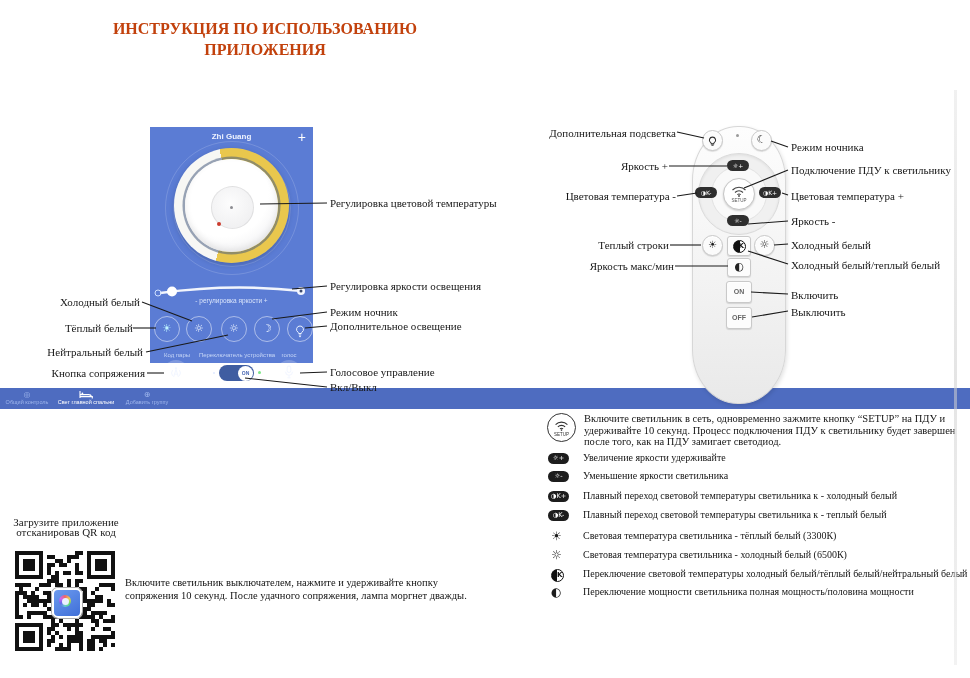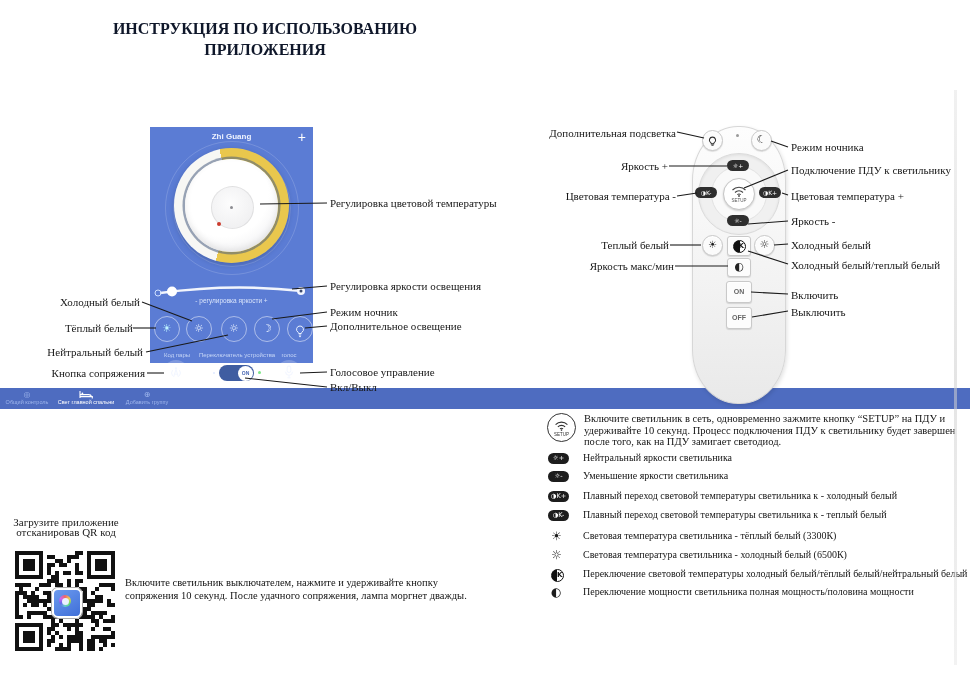--- a/index.html
+++ b/index.html
@@ -1,20 +1,20 @@
 <!DOCTYPE html>
 <html><head>
 <meta charset="utf-8">
 <style>
   html,body{margin:0;padding:0;background:#fff;}
   #canvas{position:relative;width:970px;height:678px;background:#ffffff;overflow:hidden;
           font-family:"Liberation Serif",serif;color:#141414;}
   .abs{position:absolute;}
   
-  .title{position:absolute;font-weight:bold;font-size:16px;line-height:21px;text-align:center;color:#0f172a;}
+  .title{position:absolute;font-weight:bold;font-size:16px;line-height:21px;text-align:center;color:#c2410c;}
   
   .lbl{position:absolute;font-size:11px;line-height:12px;color:#171717;white-space:nowrap;}
   .lbl.ra{text-align:right;}
   
   #app{position:absolute;left:150px;top:127px;width:163px;height:236px;background:#5b7cd4;overflow:hidden;}
   #app .hdr{position:absolute;left:0;top:0;width:100%;height:20px;}
   #app .hdr .t{position:absolute;left:0;top:5px;width:100%;text-align:center;color:#eef3ff;
                font:bold 8px "Liberation Sans",sans-serif;}
   #app .hdr .plus{position:absolute;right:7px;top:2px;color:#fff;font:14px "Liberation Sans",sans-serif;}
   .ringfaint{position:absolute;border:1px solid rgba(255,255,255,.16);border-radius:50%;}
@@ -447,21 +447,21 @@
   </div>
   <div class="r-square" style="left:727px;top:258px;width:22px;height:17px;font-size:11px;line-height:16px;">
     <span>◐</span>
   </div>
   <div class="r-square onoff" style="left:726px;top:281px;width:24px;height:20px;line-height:20px;">ON</div>
   <div class="r-square onoff" style="left:726px;top:307px;width:24px;height:20px;line-height:20px;">OFF</div>
 
   <div class="lbl ra" style="right:294px;top:127px;">Дополнительная подсветка</div>
   <div class="lbl ra" style="right:302px;top:160px;">Яркость +</div>
   <div class="lbl ra" style="right:294px;top:190px;">Цветовая температура -</div>
-  <div class="lbl ra" style="right:301px;top:239px;">Теплый белый</div>
+  <div class="lbl ra" style="right:301px;top:239px;">Теплый строки</div>
   <div class="lbl ra" style="right:296px;top:260px;">Яркость макс/мин</div>
 
   <div class="lbl" style="left:791px;top:141px;">Режим ночника</div>
   <div class="lbl" style="left:791px;top:164px;">Подключение ПДУ к светильнику</div>
   <div class="lbl" style="left:791px;top:190px;">Цветовая температура +</div>
   <div class="lbl" style="left:791px;top:215px;">Яркость -</div>
   <div class="lbl" style="left:791px;top:239px;">Холодный белый</div>
   <div class="lbl" style="left:791px;top:259px;">Холодный белый/теплый белый</div>
   <div class="lbl" style="left:791px;top:289px;">Включить</div>
   <div class="lbl" style="left:791px;top:306px;">Выключить</div>
@@ -472,21 +472,21 @@
         <path d="M4 6.5 a 5.6 5.6 0 0 1 8 0"></path>
         <path d="M6.3 8.7 a 2.6 2.6 0 0 1 3.4 0"></path>
       <circle cx="8" cy="10" r=".9" fill="currentColor" stroke="none"></circle>
     </svg>
     <span class="st">SETUP</span>
   </div>
   <div class="note" style="left:584px;top:413px;width:382px;">Включите светильник в сеть, одновременно зажмите кнопку “SETUP” на ПДУ и удерживайте 10 секунд. Процесс подключения ПДУ к светильнику будет завершен после того, как на ПДУ замигает светодиод.</div>
 
   <div class="legend-row" style="top:452px;">
     <span class="legend-pill">☼+</span>
-    <span class="legend-text">Нейтральный яркости светильника</span>
+    <span class="legend-text">Увеличение яркости удерживайте</span>
   </div>
   <div class="legend-row" style="top:470px;">
     <span class="legend-pill">☼-</span>
     <span class="legend-text">Уменьшение яркости светильника</span>
   </div>
   <div class="legend-row" style="top:490px;">
     <span class="legend-pill">◑K+</span>
     <span class="legend-text">Плавный переход световой температуры светильника к - холодный белый</span>
   </div>
   <div class="legend-row" style="top:509px;">

